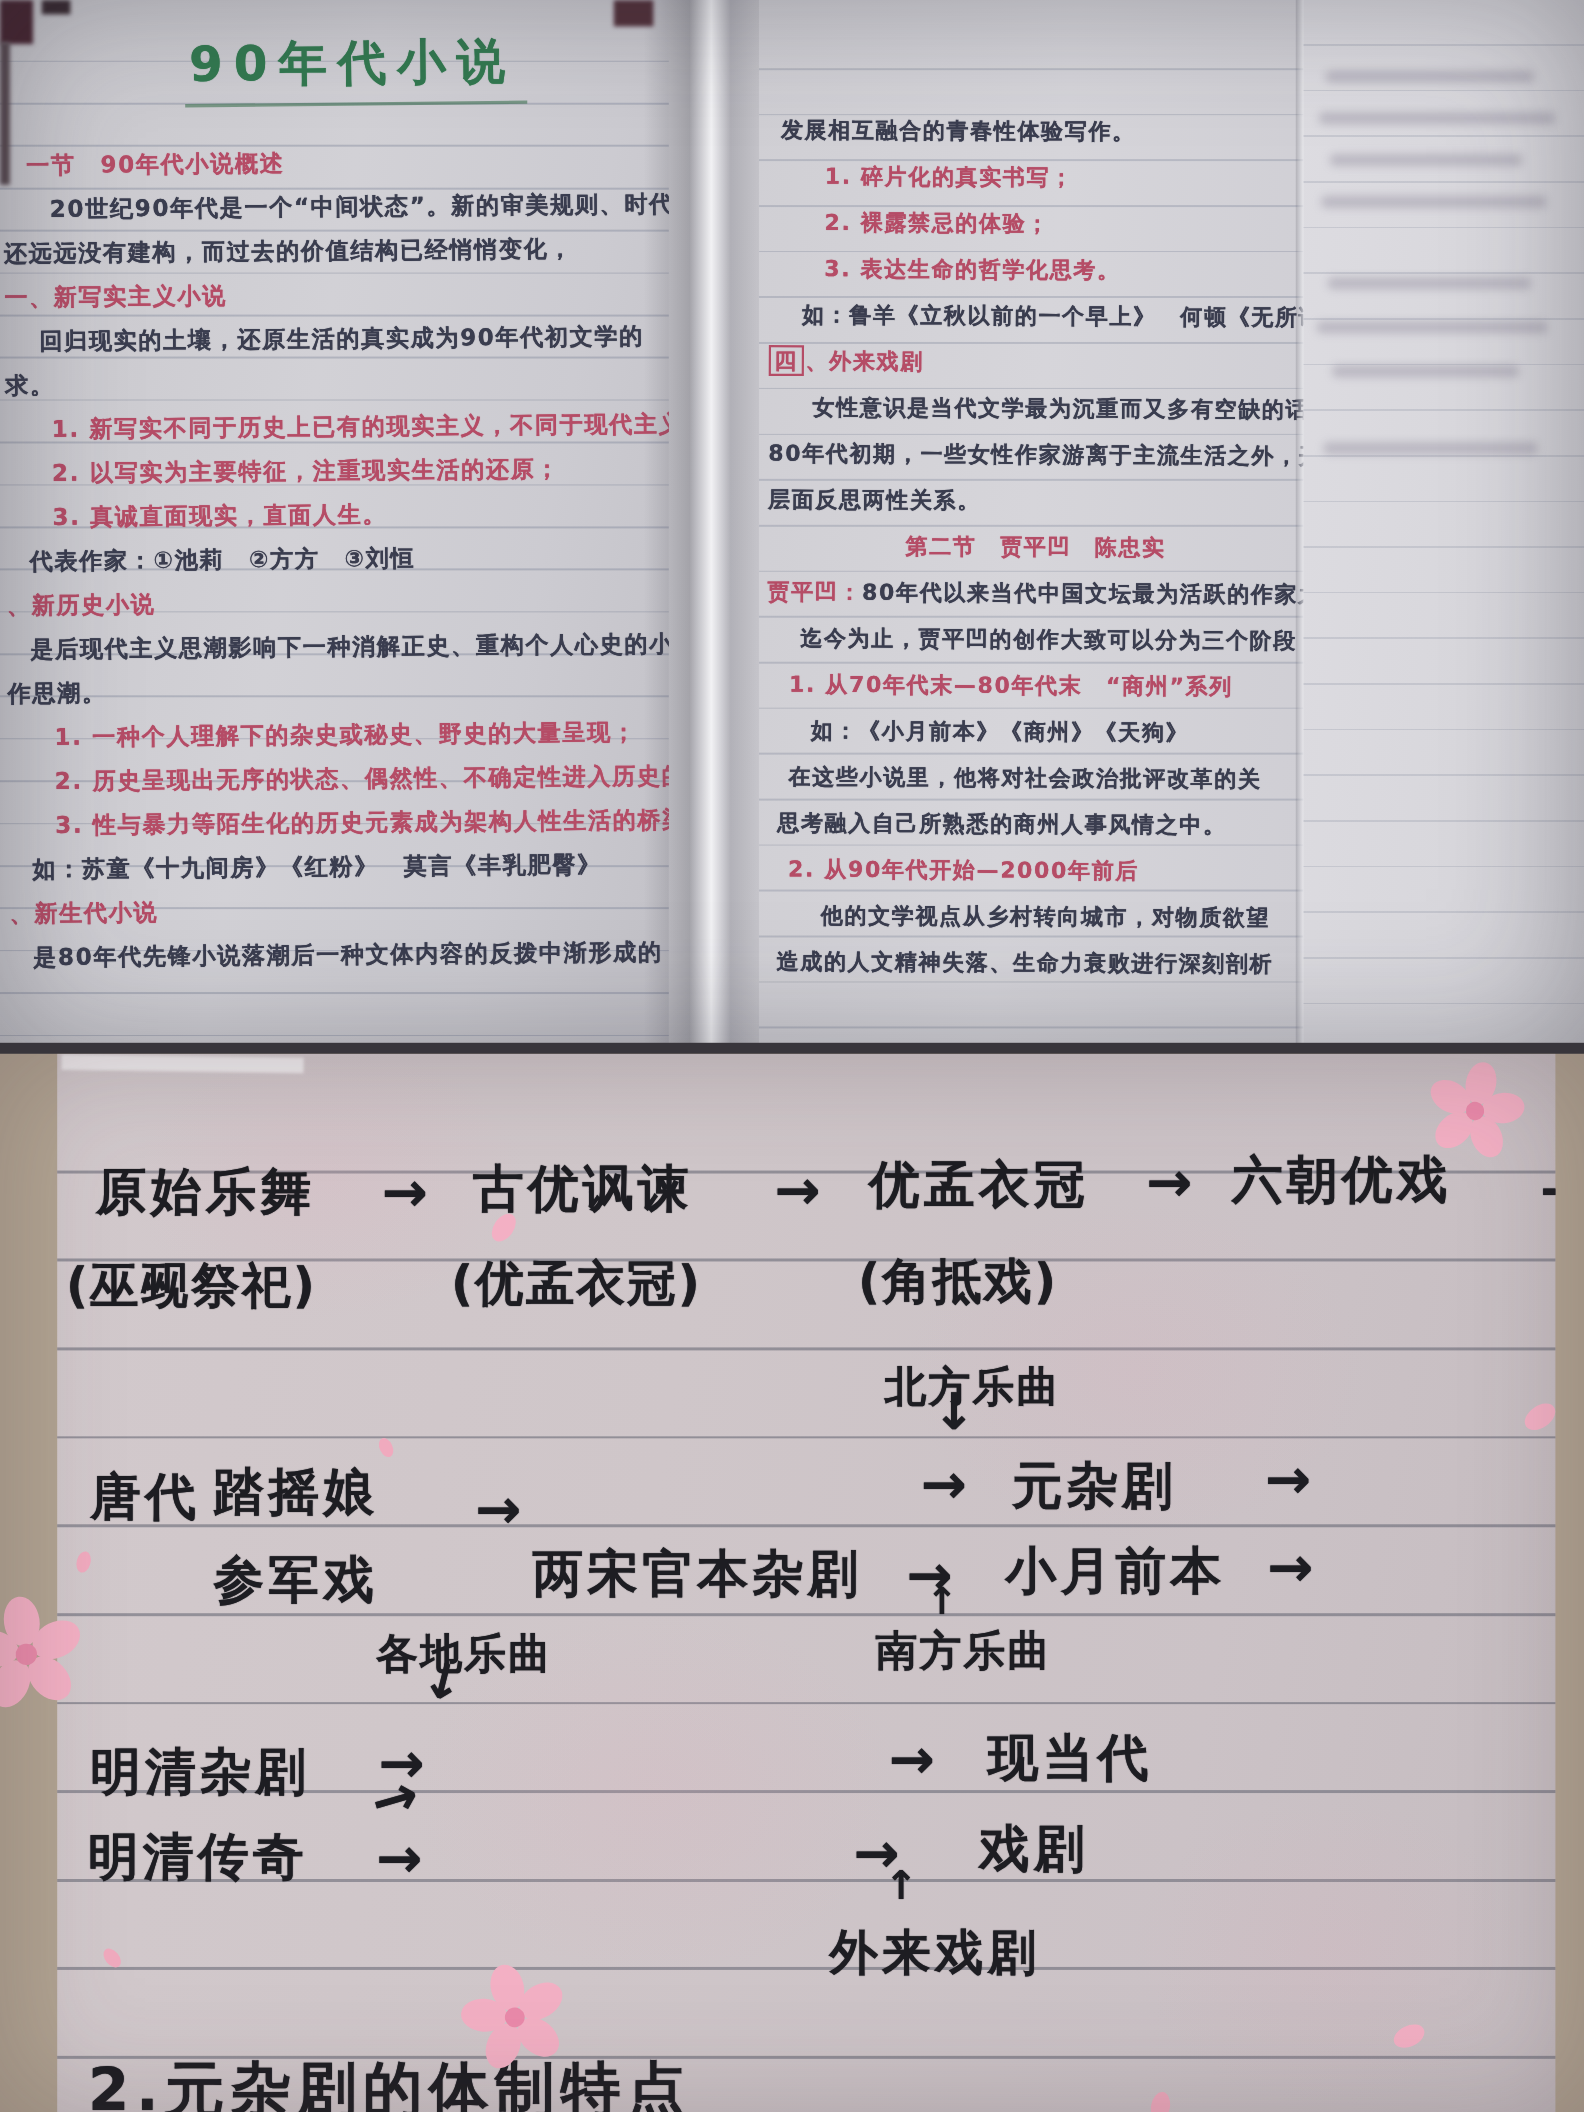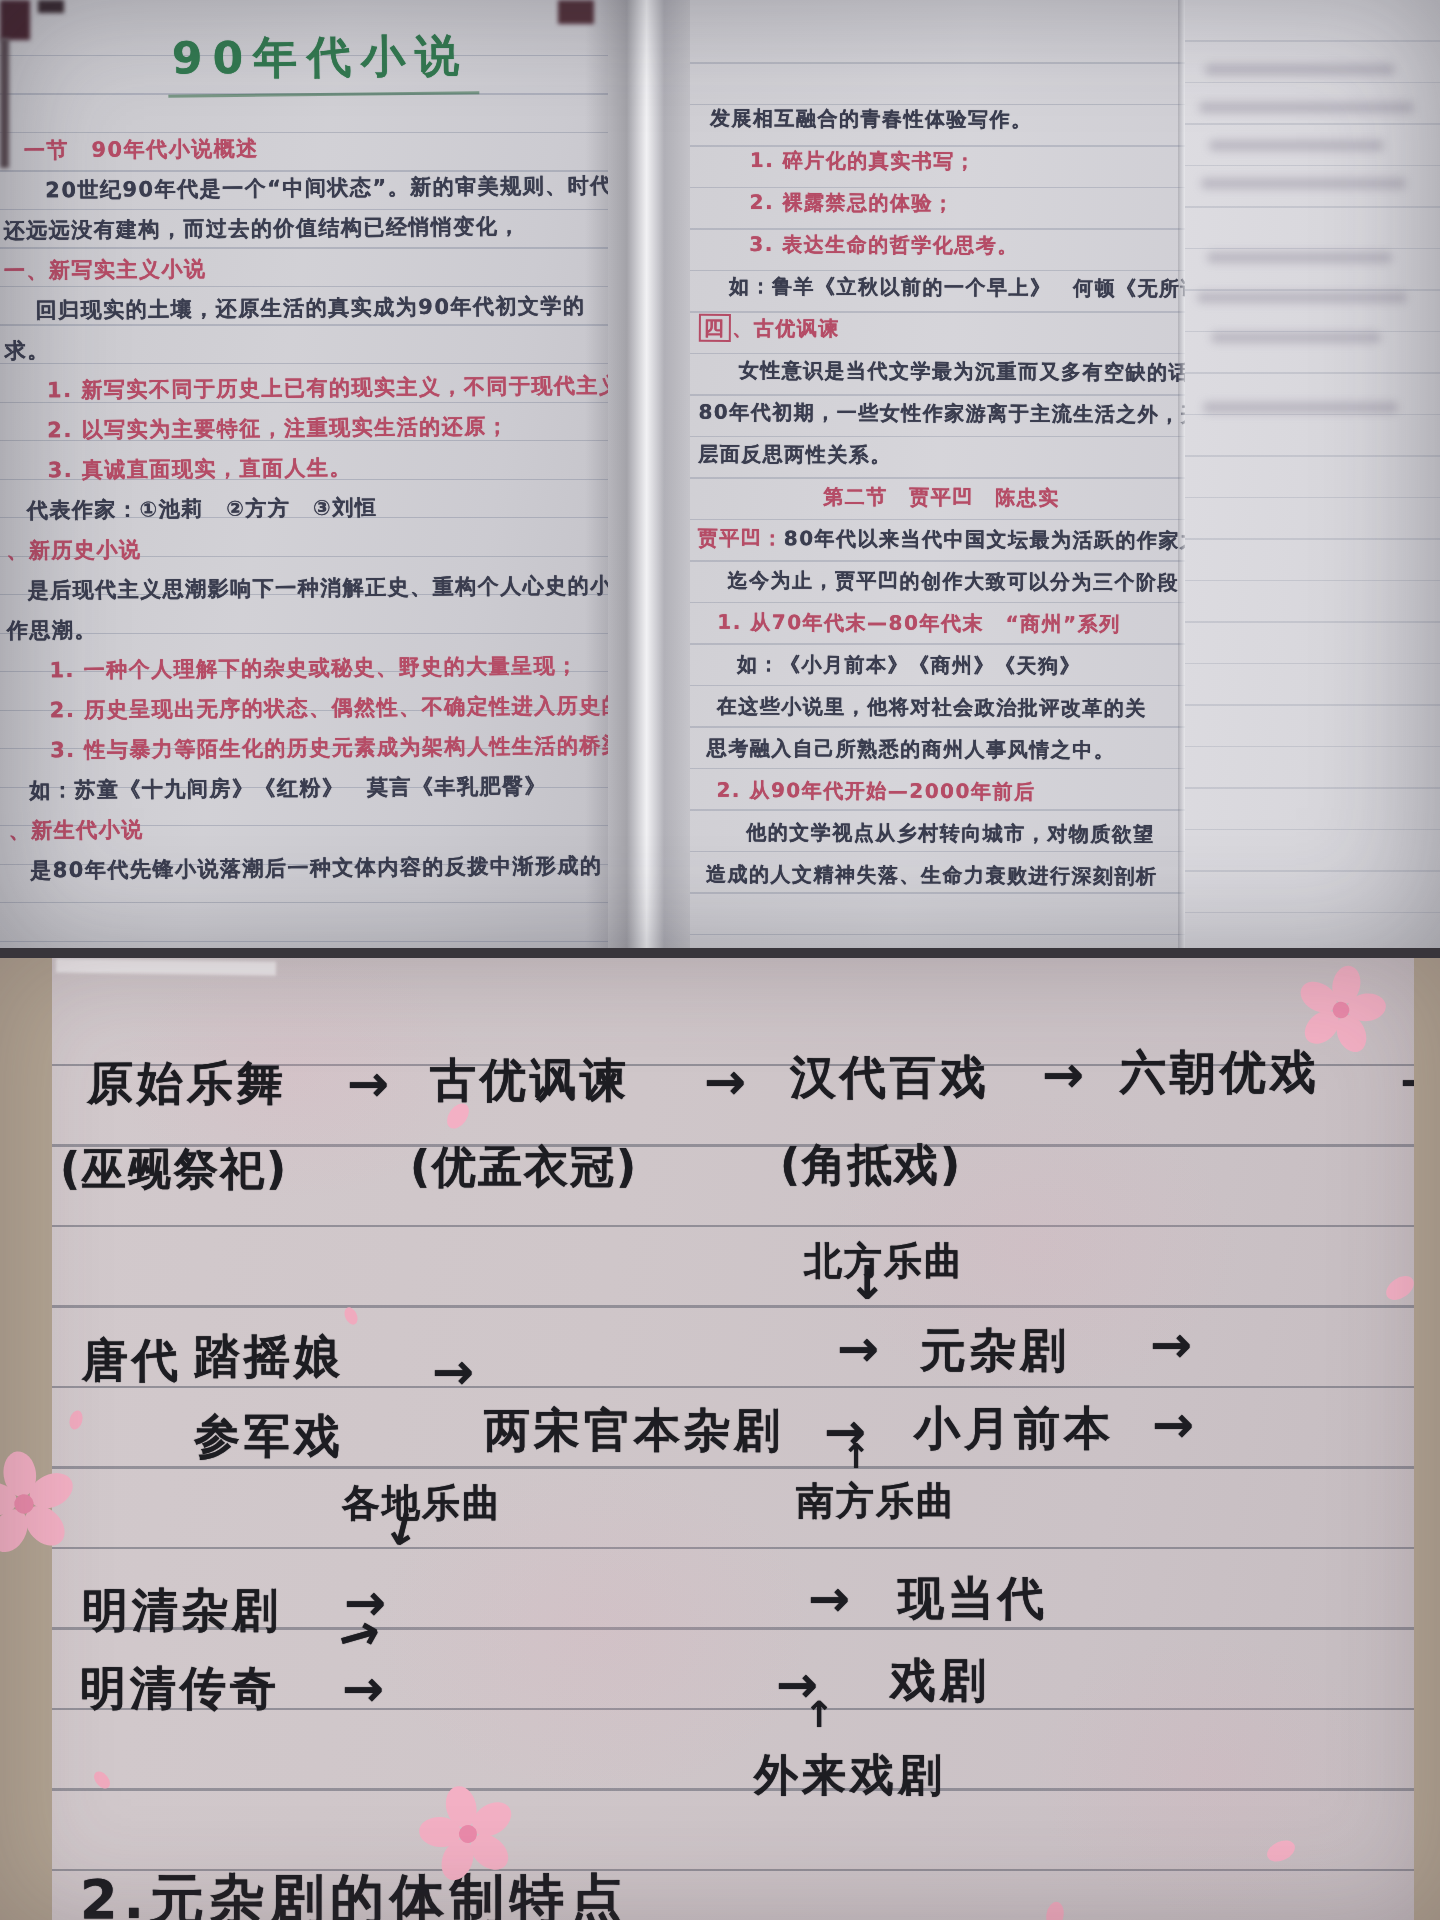--- a/index.html
+++ b/index.html
@@ -132,21 +132,21 @@
   <div class="spine"></div>
 
   <div class="page page-right">
     <div class="r-lines">
       <div class="hand ink" style="padding-left:.5em">发展相互融合的青春性体验写作。</div>
       <div class="hand red" style="padding-left:2.5em">1. 碎片化的真实书写；</div>
       <div class="hand red" style="padding-left:2.5em">2. 裸露禁忌的体验；</div>
       <div class="hand red" style="padding-left:2.5em">3. 表达生命的哲学化思考。</div>
       <div class="hand ink" style="padding-left:1.5em">如：鲁羊《立秋以前的一个早上》　何顿《无所谓》</div>
       <div class="hand red">
-        <span class="boxed">四</span><span>、古优讽谏</span>
+        <span class="boxed">四</span><span>、外来戏剧</span>
       </div>
       <div class="hand ink" style="padding-left:2em">女性意识是当代文学最为沉重而又多有空缺的话题。20世</div>
       <div class="hand ink">80年代初期，一些女性作家游离于主流生活之外，开始在社会</div>
       <div class="hand ink">层面反思两性关系。</div>
       <div class="hand red center">第二节　贾平凹　陈忠实</div>
       <div class="hand">
         <span class="red">贾平凹：</span><span class="ink">80年代以来当代中国文坛最为活跃的作家之一。</span>
       </div>
       <div class="hand ink" style="padding-left:1.5em">迄今为止，贾平凹的创作大致可以分为三个阶段</div>
       <div class="hand red" style="padding-left:1em">1. 从70年代末—80年代末　“商州”系列</div>
@@ -182,21 +182,21 @@
 <div class="seam"></div>
 
 <div class="photo-bottom">
   <div class="paper">
     <div class="paper-edge-top"></div>
 
     <span class="fl node" style="left:35px;top:95px">原始乐舞</span>
     <span class="fl ar" style="left:295px;top:97px">→</span>
     <span class="fl node" style="left:378px;top:92px">古优讽谏</span>
     <span class="fl ar" style="left:652px;top:95px">→</span>
-    <span class="fl node" style="left:738px;top:89px">汉代百戏</span>
+    <span class="fl node" style="left:738px;top:89px">优孟衣冠</span>
     <span class="fl ar" style="left:990px;top:88px">→</span>
     <span class="fl node" style="left:1068px;top:84px">六朝优戏</span>
     <span class="fl ar" style="left:1348px;top:95px">→</span>
 
     <span class="fl sub" style="left:8px;top:182px">(巫觋祭祀)</span>
     <span class="fl sub" style="left:358px;top:180px">(优孟衣冠)</span>
     <span class="fl sub" style="left:728px;top:178px">(角抵戏)</span>
 
     <span class="fl lab" style="left:752px;top:278px">北方乐曲</span>
     <span class="fl ar" style="left:796px;top:298px;font-size:46px">↓</span>

